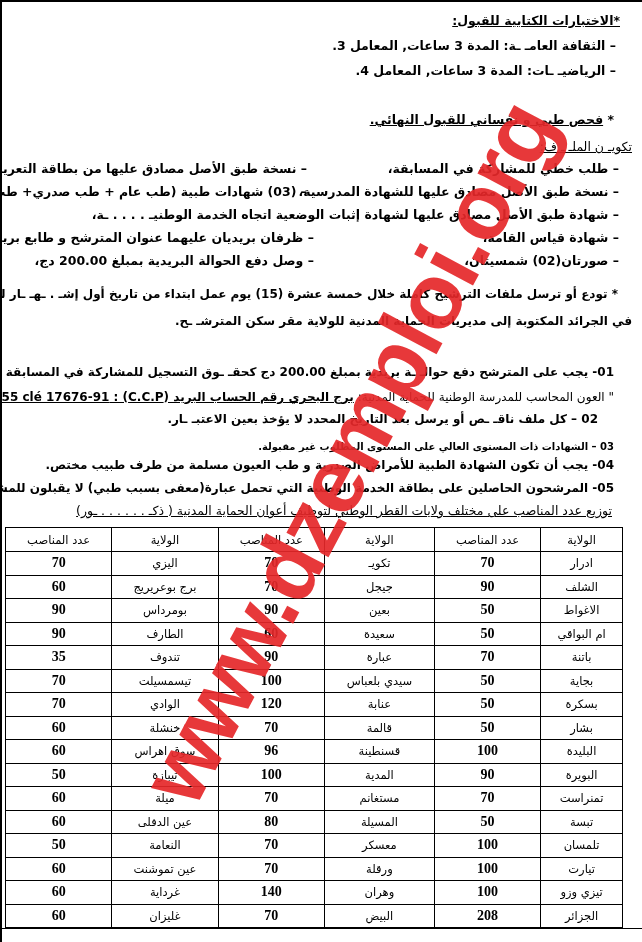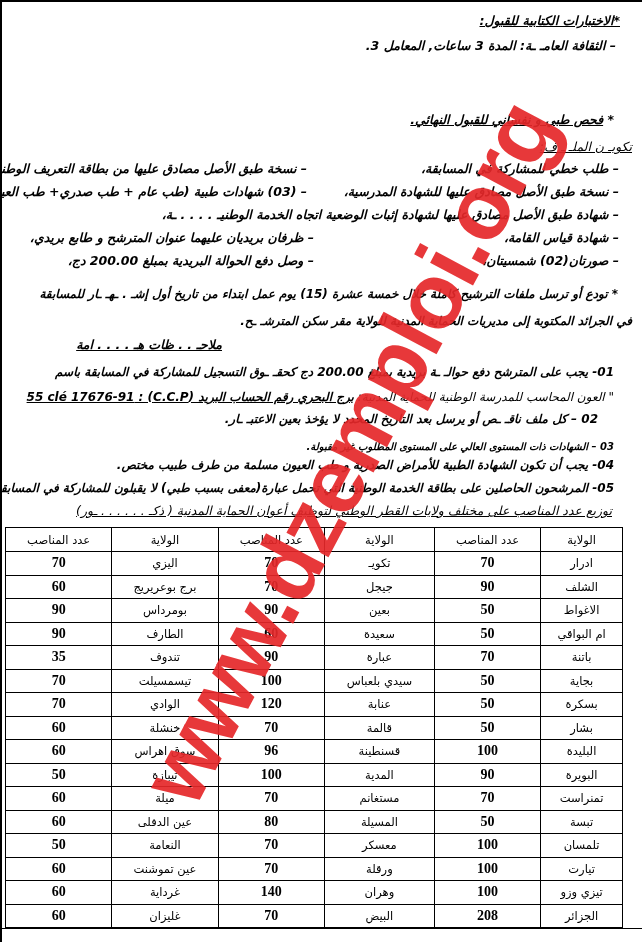--- a/index.html
+++ b/index.html
@@ -1,20 +1,20 @@
 <!DOCTYPE html>
 <html><head>
 <meta charset="utf-8">
 <style>
   html, body { margin:0; padding:0; }
   body { width:642px; height:942px; background:#fff; position:relative; overflow:hidden;
          font-family:"DejaVu Sans", "Liberation Sans", sans-serif; color:#000; }
   .frame { position:absolute; left:0; top:0; width:640px; height:940px; border:1px solid #000;
            border-left-width:2px; border-top-width:2px; }
-  .doc { position:absolute; left:0; top:0; width:642px; height:756px; direction:rtl;font-style:italic; }
+  .doc { position:absolute; left:0; top:0; width:642px; height:756px; direction:rtl; }
   .line { position:absolute; right:0; white-space:nowrap; font-size:12.5px; font-weight:bold; line-height:18px; }
   .u { text-decoration:underline; }
   .normal { font-weight:normal; }
   .two-col { position:absolute; right:0; width:642px; font-size:12.5px; font-weight:bold; line-height:18px; }
   .two-col .c2 { position:absolute; right:23px; white-space:nowrap;text-align:right; }
   .two-col .c3 { position:absolute; right:335px; white-space:nowrap; }
   table { position:absolute; left:5px; top:527px; width:618px; border-collapse:collapse; direction:rtl;
           font-family:"Liberation Serif", serif; }
   th, td { border:1px solid #000; text-align:center; height:22.5px; padding:0; }
   th { font-family:"DejaVu Sans", sans-serif; font-weight:normal; font-size:11.5px; height:23px; }
@@ -27,20 +27,21 @@
 </style>
 </head>
 <body>
 
 <div class="frame"></div>
 
 <div class="doc">
 
   <div class="line u" style="top:12px; right:22px;">*الاختبارات الكتابية للقبول:</div>
   <div class="line" style="top:37px; right:26px;">– الثقافة العامـ ـة: المدة 3 ساعات, المعامل 3.</div>
+  <div class="line" style="top:62px; right:26px;">– الرياضيـ ـات: المدة 3 ساعات, المعامل 4.</div>
   <div class="line" style="top:111px; right:28px;"><span>* </span><span class="u">فحص طبي و نفساني للقبول النهائي.</span></div>
 
   <div class="line u normal" style="top:138px; right:10px;">تكويـ ن الملـ ـ ف:</div>
 
   <div class="two-col" style="top:160px;">
     <span class="c2">– طلب خطي للمشاركة في المسابقة،</span>
     <span class="c3">– نسخة طبق الأصل مصادق عليها من بطاقة التعريف الوطنية،</span>
   </div>
   <div class="two-col" style="top:183px;">
     <span class="c2">– نسخة طبق الأصل مصادق عليها للشهادة المدرسية،</span>
@@ -54,21 +55,20 @@
     <span class="c3" style="right:328px;">–  ظرفان بريديان عليهما عنوان المترشح و طابع بريدي،</span>
   </div>
   <div class="two-col" style="top:252px;">
     <span class="c2">– صورتان(02) شمسيتان،</span>
     <span class="c3" style="right:328px;">– وصل دفع الحوالة البريدية بمبلغ   200.00 دج،</span>
   </div>
 
   <div class="line" style="top:285px; right:24px; font-size:12px;">* تودع أو ترسل ملفات الترشيح كاملة خلال خمسة عشرة (15) يوم عمل ابتداء من تاريخ أول إشـ . ـهـ ـار للمسابقة</div>
   <div class="line" style="top:312px; right:10px; font-size:12px;">في الجرائد المكتوبة إلى مديريات الحماية المدنية للولاية مقر سكن المترشـ ـح.</div>
 
-  <div class="line u" style="top:336px; right:420px;">ملاحـ . . ظات هـ . . . . امة</div>
   <div class="line" style="top:363px; right:28px; font-size:12px;">01-  يجب على المترشح دفع حوالـ ـة بريدية بمبلغ 200.00 دج كحقـ ـوق التسجيل للمشاركة في المسابقة باسم</div>
   <div class="line" style="top:388px; right:28px; font-size:12px;"><span class="normal">" العون المحاسب للمدرسة الوطنية للحماية المدنية: </span><span class="u">برج البحري رقم الحساب البريد (C.C.P) : 55 clé 17676-91</span></div>
   <div class="line" style="top:410px; right:44px; font-size:12px;">02 – كل ملف ناقـ ـص أو يرسل بعد التاريخ المحدد لا يؤخذ بعين الاعتبـ ـار.</div>
   <div class="line" style="top:438px; right:28px; font-size:10px;text-align:center;">03 – الشهادات ذات المستوى العالي على المستوى المطلوب غير مقبولة.</div>
   <div class="line" style="top:456px; right:28px; font-size:12px;text-align:right;">04-    يجب أن تكون الشهادة الطبية للأمراض الصدرية و طب العيون مسلمة من طرف طبيب مختص.</div>
   <div class="line" style="top:479px; right:28px; font-size:12px;">05- المرشحون الحاصلين على بطاقة الخدمة الوطنية التي تحمل عبارة(معفى بسبب طبي) لا يقبلون للمشاركة في المسابقة.</div>
 
   <div class="line u normal" style="top:502px; right:30px; font-size:12.5px;">توزيع عدد المناصب على مختلف ولايات القطر الوطني لتوظيف أعوان الحماية المدنية ( ذكـ . . . . . . ـور)</div>
 </div>
 

